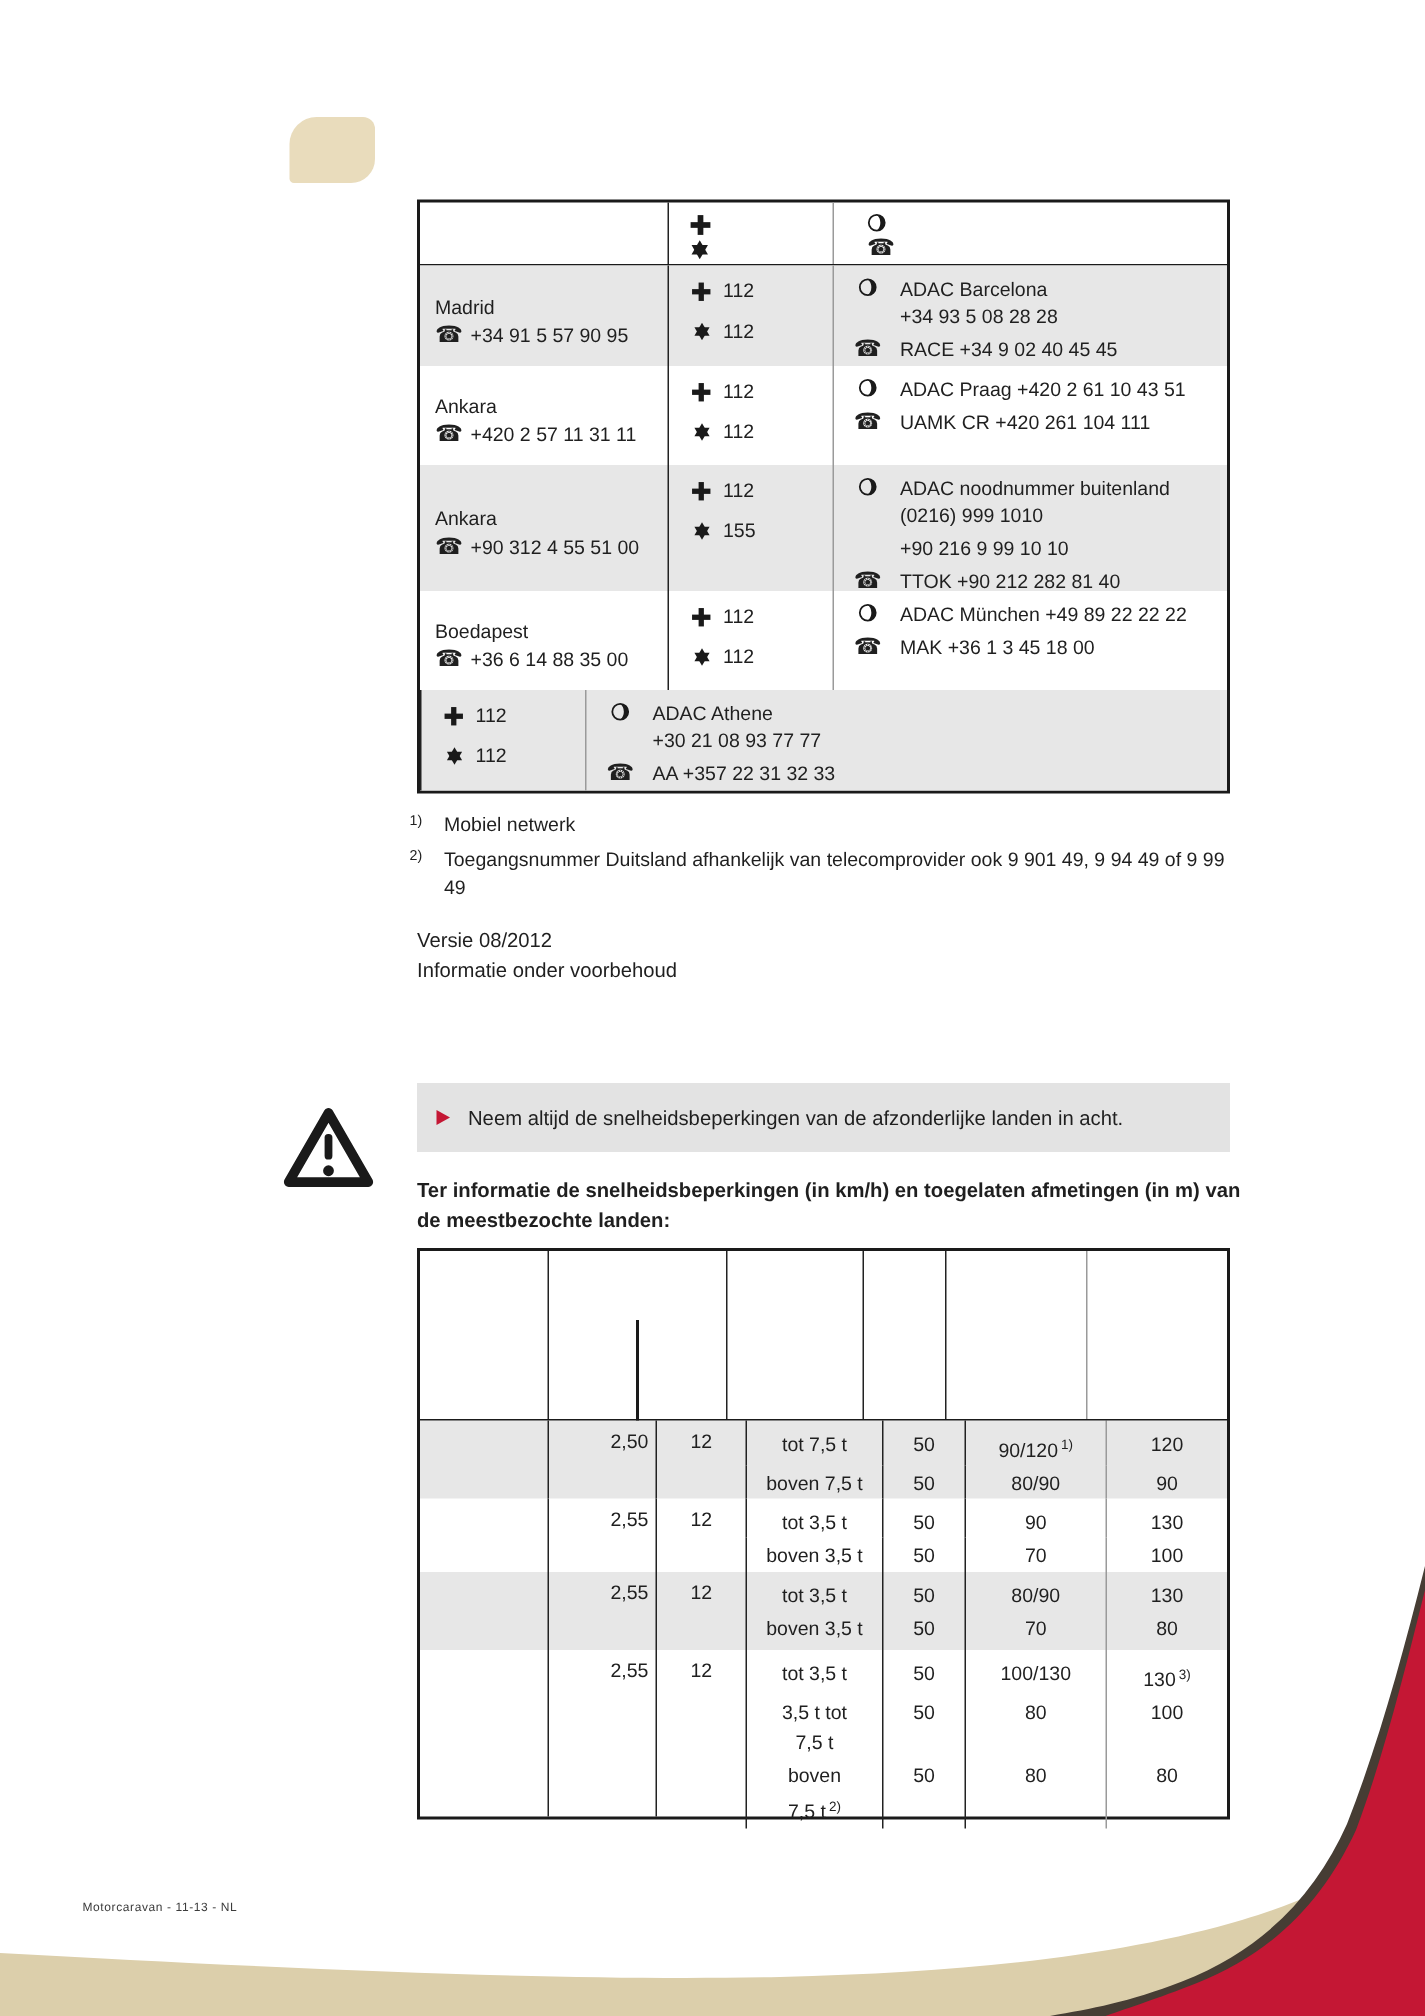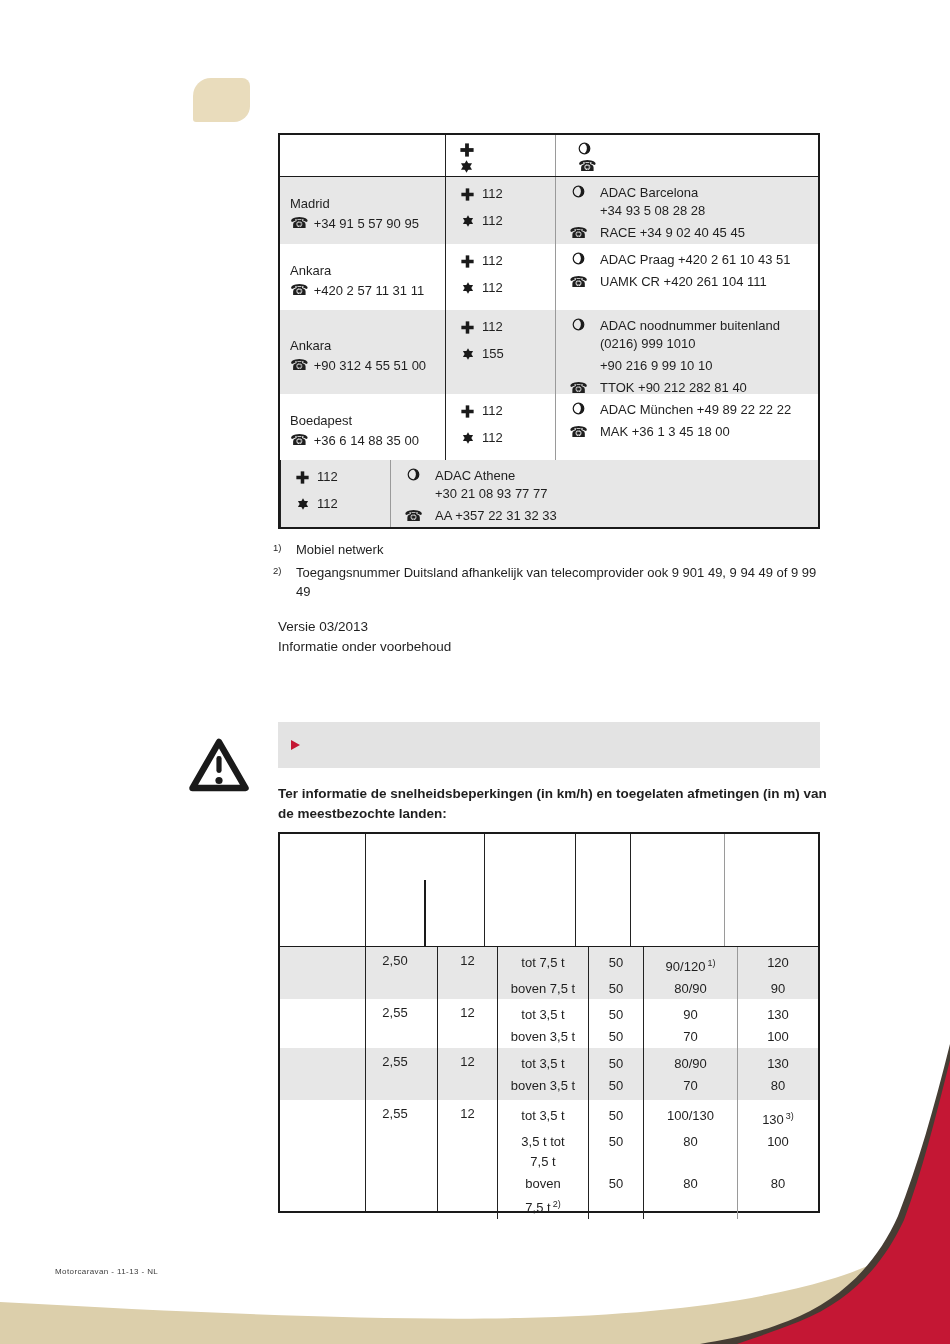--- a/index.html
+++ b/index.html
@@ -55,21 +55,21 @@
   #speed-table {
     position:absolute; left:278px; top:832px; width:542px;
     border:2px solid #1a1a1a; font-size:13px;
   }
   .st-row { display:flex; width:100%; }
   .st-row.shaded { background:#e7e7e7; }
   #st-header { height:113px; border-bottom:1.5px solid #1a1a1a; position:relative; }
   .st-c { border-left:1.3px solid #222; }
   .st-c.first { border-left:none; }
   .st-country { width:85px; }
-  .st-width   { width:59px; text-align:center; padding-top:6px; }
+  .st-width   { width:59px; text-align:left; padding-top:6px;padding-left:41px; }
   .st-length  { width:60px; text-align:center; padding-top:6px;margin-left:13px; }
   .st-classes { flex:1; display:flex; flex-direction:column; }
   .st-sub { display:flex; flex:1; }
   .st-sub > div { padding-top:6px; text-align:center; line-height:20px; }
   .st-sub.later > div { padding-top:2px; }
   .st-wt  { width:91px; border-left:1.3px solid #222; white-space:pre-line; }
   .st-city{ width:55px; border-left:1.3px solid #222; }
   .st-road{ width:94px; border-left:1.3px solid #222; }
   .st-mot { flex:1;  border-left:1px solid #9a9a9a; }
   sup.fnref { font-size:9px; vertical-align:super; margin-left:2px; }
@@ -363,34 +363,35 @@
   <div class="footnote" id="footnote-1">
     <span class="fn-marker">1)</span>
     <span>Mobiel netwerk</span>
   </div>
   <div class="footnote" id="footnote-2">
     <span class="fn-marker">2)</span>
     <span>Toegangsnummer Duitsland afhankelijk van telecomprovider ook 9 901 49, 9 94 49 of 9 99 49</span>
   </div>
 
   <div id="version-block">
-    <div>Versie 03/2013</div>
+    <div>Versie 08/2012</div>
     <div>Informatie onder voorbehoud</div>
   </div>
 
   <div id="warning-icon">
     <svg class="svg-ic" width="60" height="56" viewBox="0 0 60 56">
       <path d="M30 5 L56.5 51 L3.5 51 Z" fill="none" stroke="#1a1a1a" stroke-width="6.5" stroke-linejoin="round"></path>
       <rect x="27.4" y="19" width="5.2" height="17" rx="2.4" fill="#1a1a1a"></rect>
       <circle cx="30" cy="43.5" r="3.6" fill="#1a1a1a"></circle>
     </svg>
   </div>
 
   <div id="warning-note-box" style="background: rgb(227, 227, 227);">
     <span class="red-arrow"></span>
+    <span>Neem altijd de snelheidsbeperkingen van de afzonderlijke landen in acht.</span>
   </div>
 
   <div id="intro-paragraph">Ter informatie de snelheidsbeperkingen (in km/h) en toegelaten afmetingen (in m) van de meestbezochte landen:</div>
 
   <div id="speed-table">
     <div class="st-row" id="st-header">
       <div class="st-country st-c first"></div>
       <div id="st-h-merged">
         <div id="st-h-partline"></div>
       </div>

